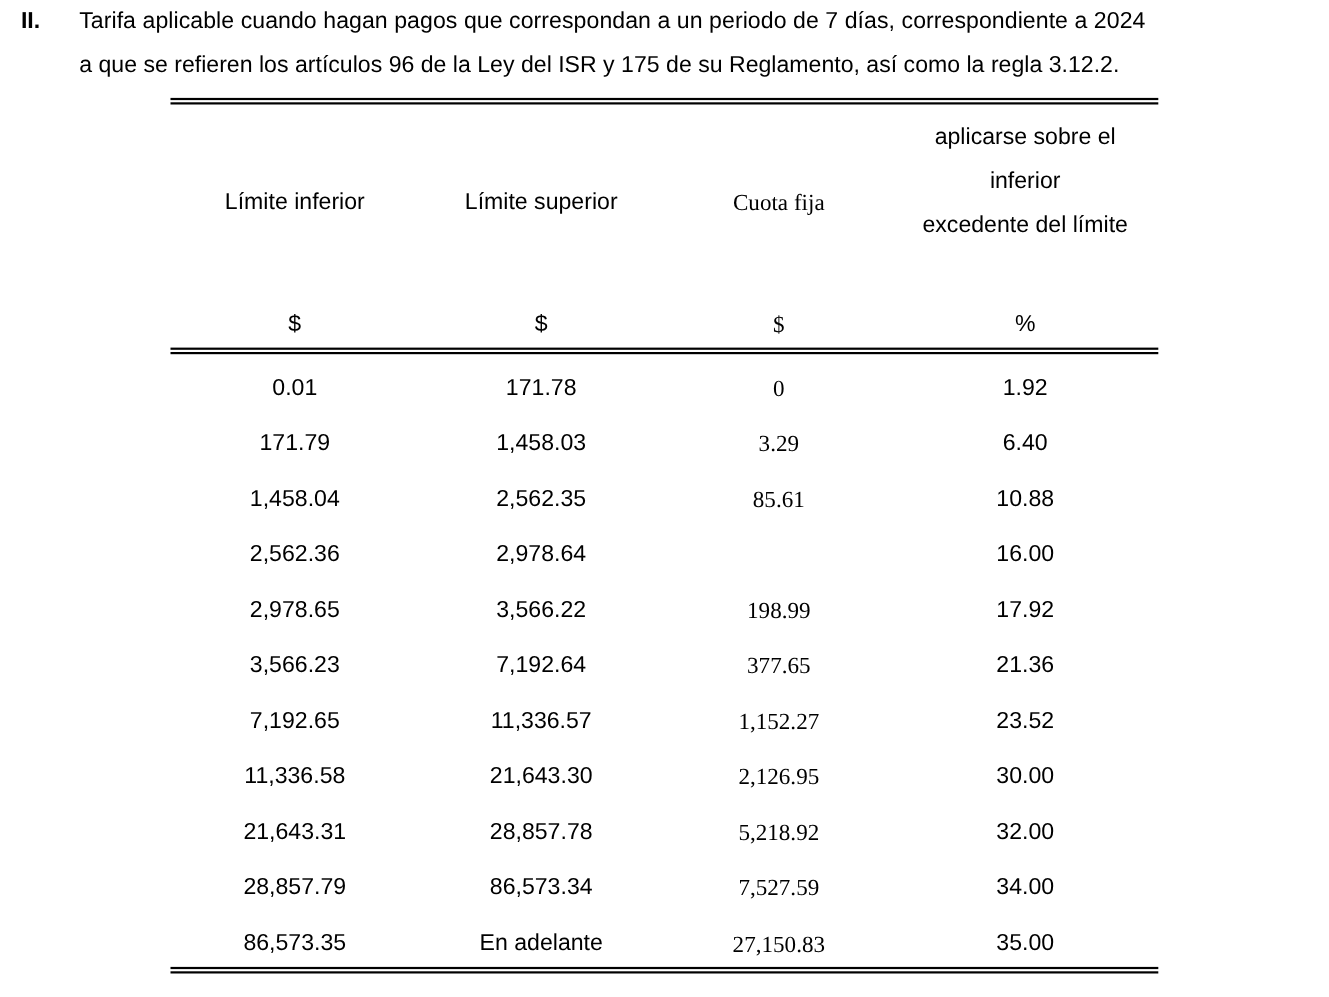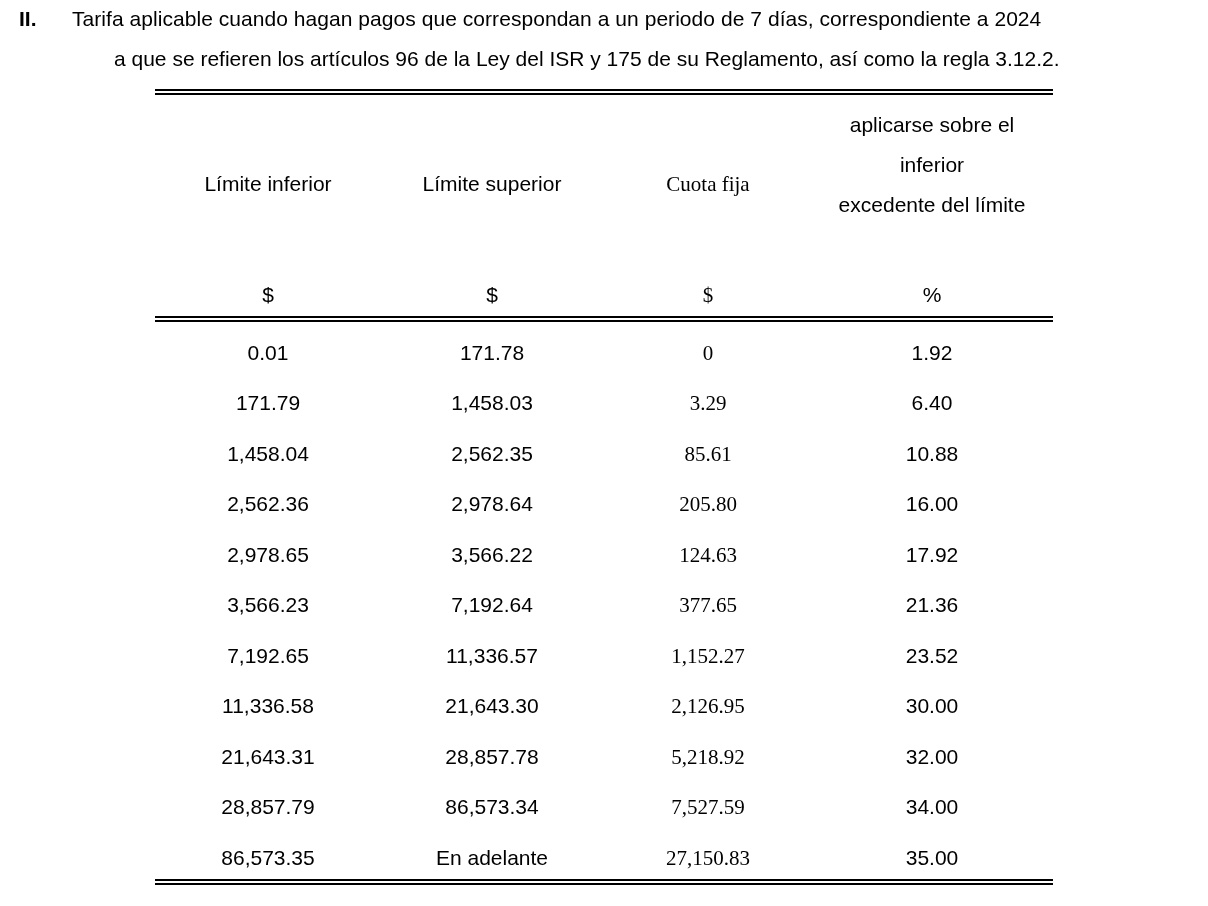--- a/index.html
+++ b/index.html
@@ -30,21 +30,21 @@
       line-height: 26px;
     }
     .heading-line {
       position: absolute;
       left: 72px;
       font-size: 21px;
       line-height: 26px;
       white-space: nowrap;
     }
     .heading-line.l1 { top: 6px; letter-spacing: 0.05px; }
-    .heading-line.l2 { top: 46px; margin-left: 42px; }
+    .heading-line.l2 { top: 46px; }
 
     .dbl {
       position: absolute;
       left: 155px;
       width: 898px;
       height: 2px;
       border-top: 2px solid #000;
       border-bottom: 2px solid #000;
     }
     .dbl.top { top: 89px; }
@@ -119,27 +119,26 @@
     </div>
     <div class="row" style="top:429px">
       <div class="col c1">1,458.04</div>
       <div class="col c2">2,562.35</div>
       <div class="col c3">85.61</div>
       <div class="col c4">10.88</div>
     </div>
     <div class="row" style="top:479px">
       <div class="col c1">2,562.36</div>
       <div class="col c2">2,978.64</div>
-      <div class="col c3">205.80</div>
       <div class="col c4">16.00</div>
     </div>
     <div class="row" style="top:530px">
       <div class="col c1">2,978.65</div>
       <div class="col c2">3,566.22</div>
-      <div class="col c3">124.63</div>
+      <div class="col c3">198.99</div>
       <div class="col c4">17.92</div>
     </div>
     <div class="row" style="top:580px">
       <div class="col c1">3,566.23</div>
       <div class="col c2">7,192.64</div>
       <div class="col c3">377.65</div>
       <div class="col c4">21.36</div>
     </div>
     <div class="row" style="top:631px">
       <div class="col c1">7,192.65</div>

